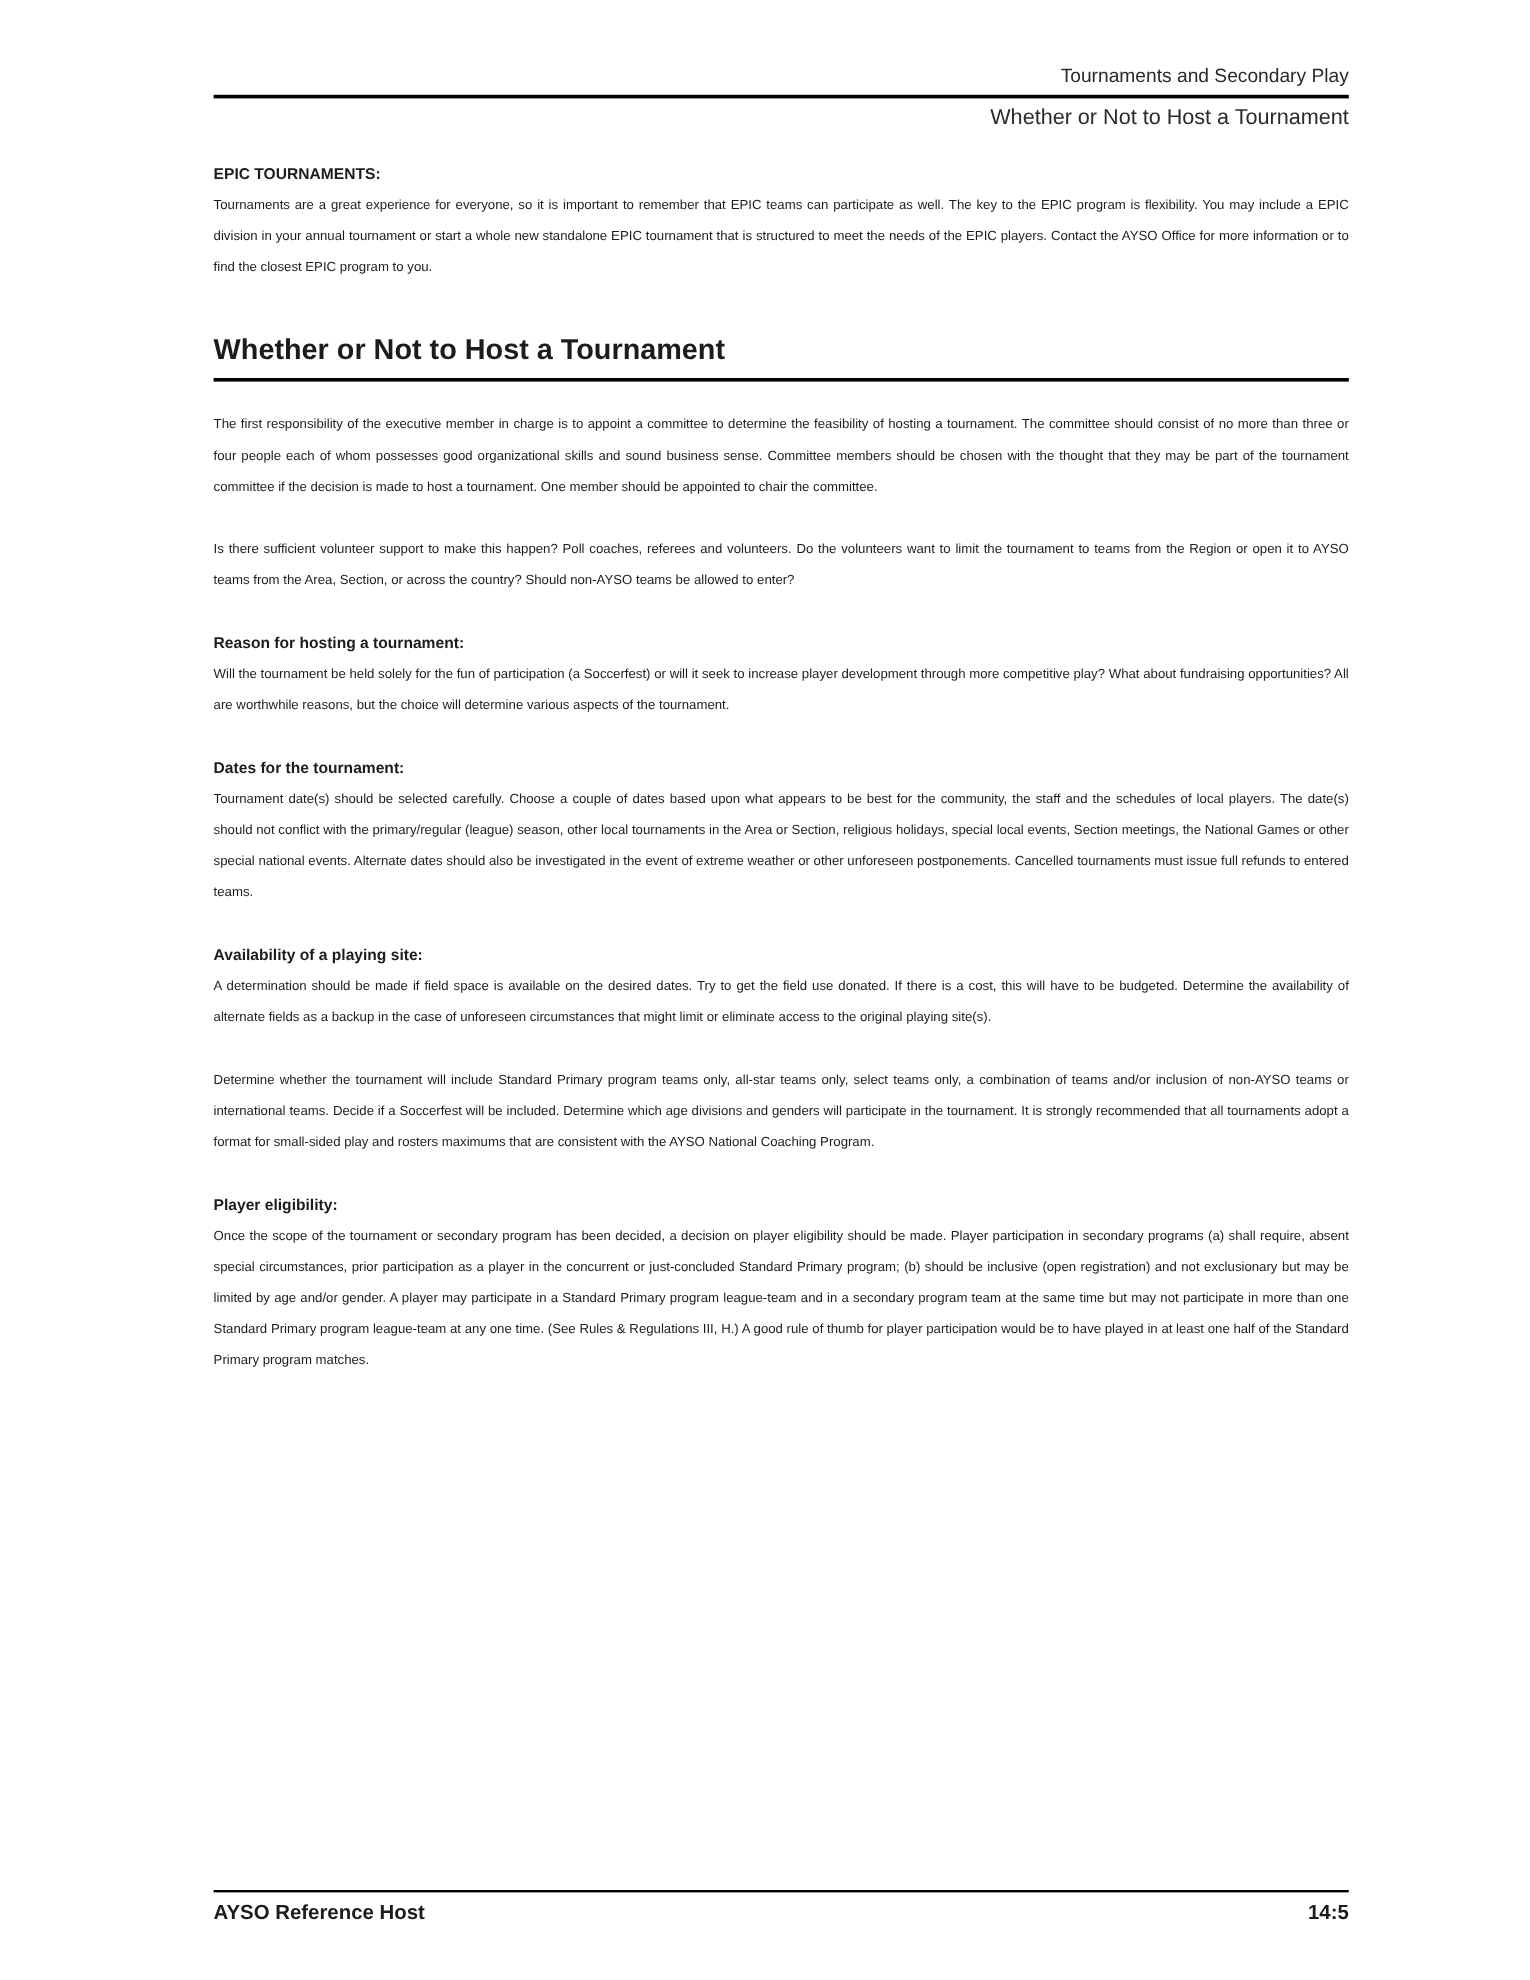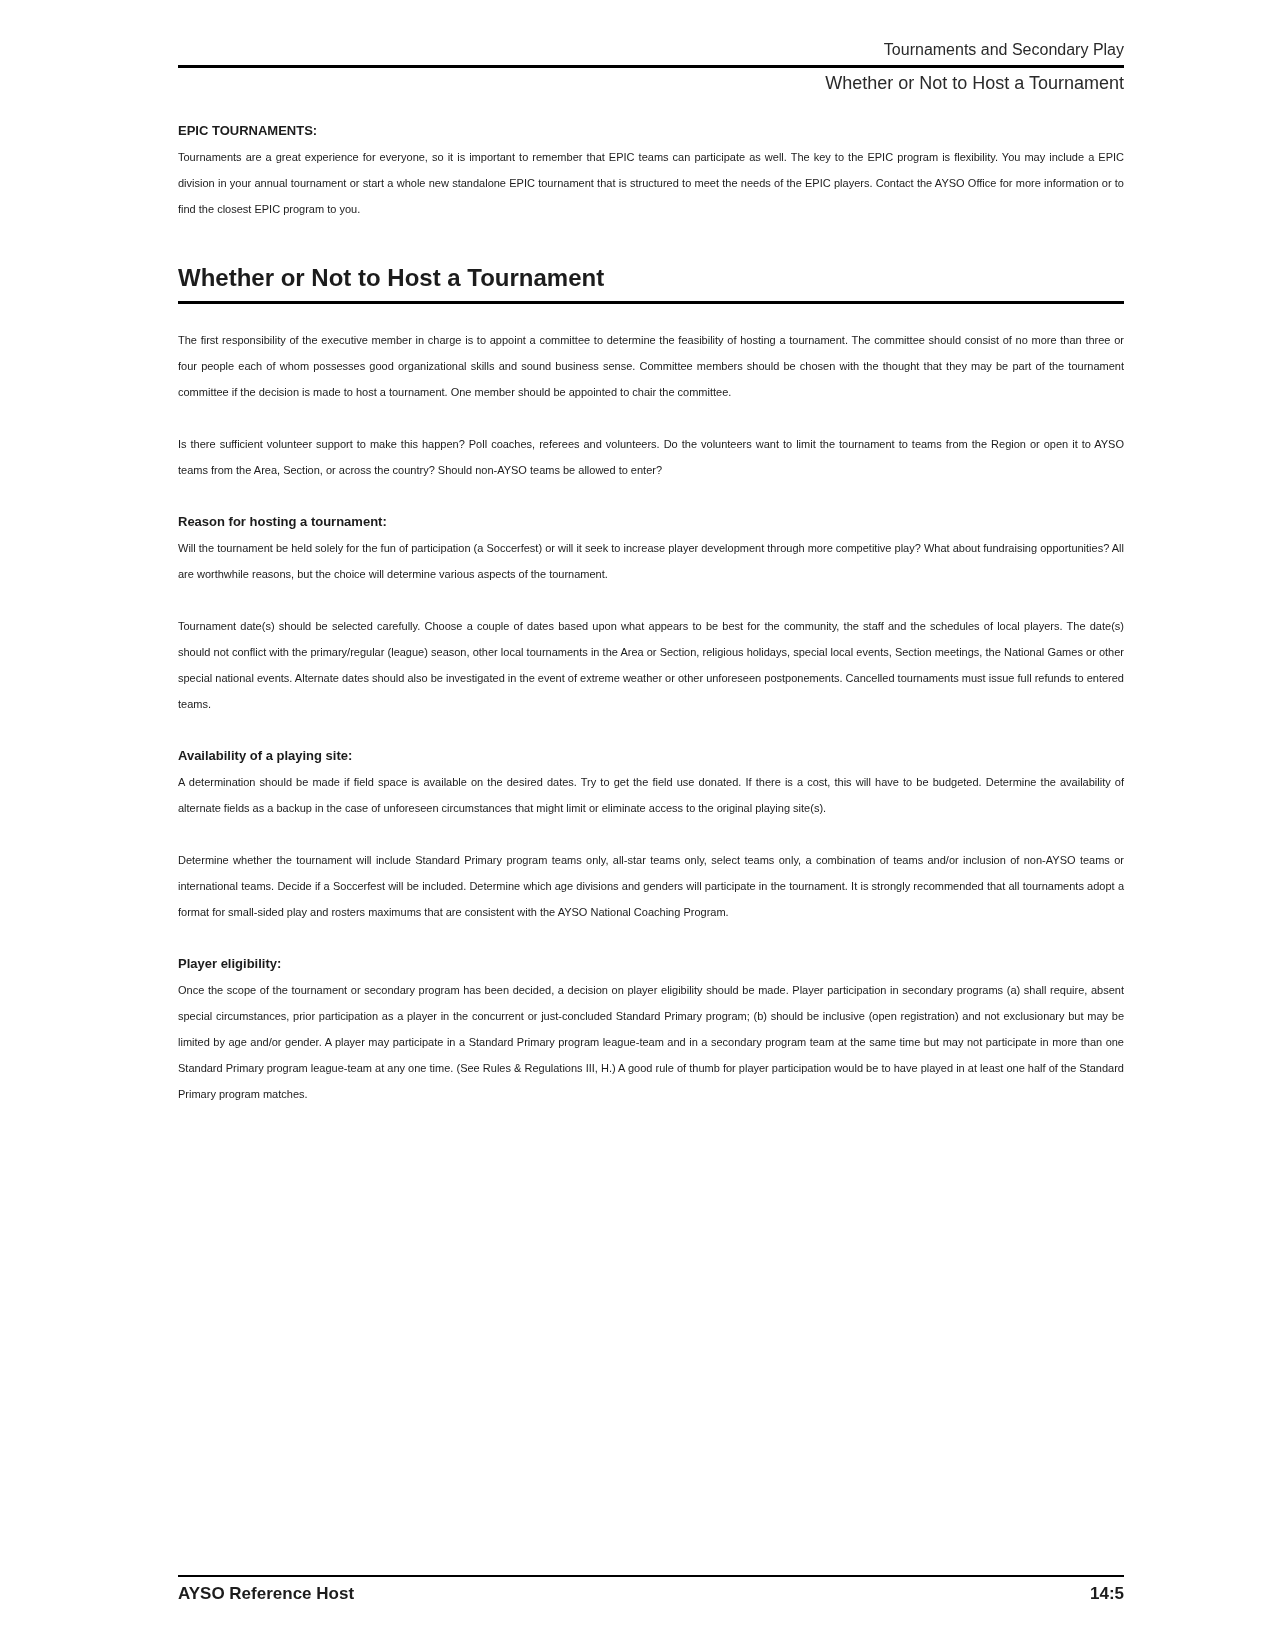--- a/index.html
+++ b/index.html
@@ -15,21 +15,21 @@
     color: #1c1c1c;
     -webkit-font-smoothing: antialiased;
   }
   .page {
     position: absolute;
     left: 178px;
     top: 0;
     width: 946px;
   }
   
-  .running-header { padding-top: 40px; }
+  .running-header { padding-top: 54px; }
   .header-line1 {
     text-align: right;
     font-size: 16px;
     line-height: 20px;
     padding-bottom: 5px;
     color: #2a2a2a;
   }
   .header-rule {
     border: 0;
     border-top: 3px solid #000000;
@@ -110,20 +110,21 @@
   <div class="subsection">
     <p class="para">Is there sufficient volunteer support to make this happen? Poll coaches, referees and volunteers. Do the volunteers want to limit the tournament to teams from the Region or open it to AYSO teams from the Area, Section, or across the country? Should non-AYSO teams be allowed to enter?</p>
   </div>
 
   <div class="subsection">
     <p class="run-head">Reason for hosting a tournament:</p>
     <p class="para">Will the tournament be held solely for the fun of participation (a Soccerfest) or will it seek to increase player development through more competitive play? What about fundraising opportunities? All are worthwhile reasons, but the choice will determine various aspects of the tournament.</p>
   </div>
 
   <div class="subsection">
+    <p class="run-head">Dates for the tournament:</p>
     <p class="para">Tournament date(s) should be selected carefully. Choose a couple of dates based upon what appears to be best for the community, the staff and the schedules of local players. The date(s) should not conflict with the primary/regular (league) season, other local tournaments in the Area or Section, religious holidays, special local events, Section meetings, the National Games or other special national events. Alternate dates should also be investigated in the event of extreme weather or other unforeseen postponements. Cancelled tournaments must issue full refunds to entered teams.</p>
   </div>
 
   <div class="subsection">
     <p class="run-head">Availability of a playing site:</p>
     <p class="para">A determination should be made if field space is available on the desired dates. Try to get the field use donated. If there is a cost, this will have to be budgeted. Determine the availability of alternate fields as a backup in the case of unforeseen circumstances that might limit or eliminate access to the original playing site(s).</p>
   </div>
 
   <div class="subsection">
     <p class="para">Determine whether the tournament will include Standard Primary program teams only, all-star teams only, select teams only, a combination of teams and/or inclusion of non-AYSO teams or international teams. Decide if a Soccerfest will be included. Determine which age divisions and genders will participate in the tournament. It is strongly recommended that all tournaments adopt a format for small-sided play and rosters maximums that are consistent with the AYSO National Coaching Program.</p>

